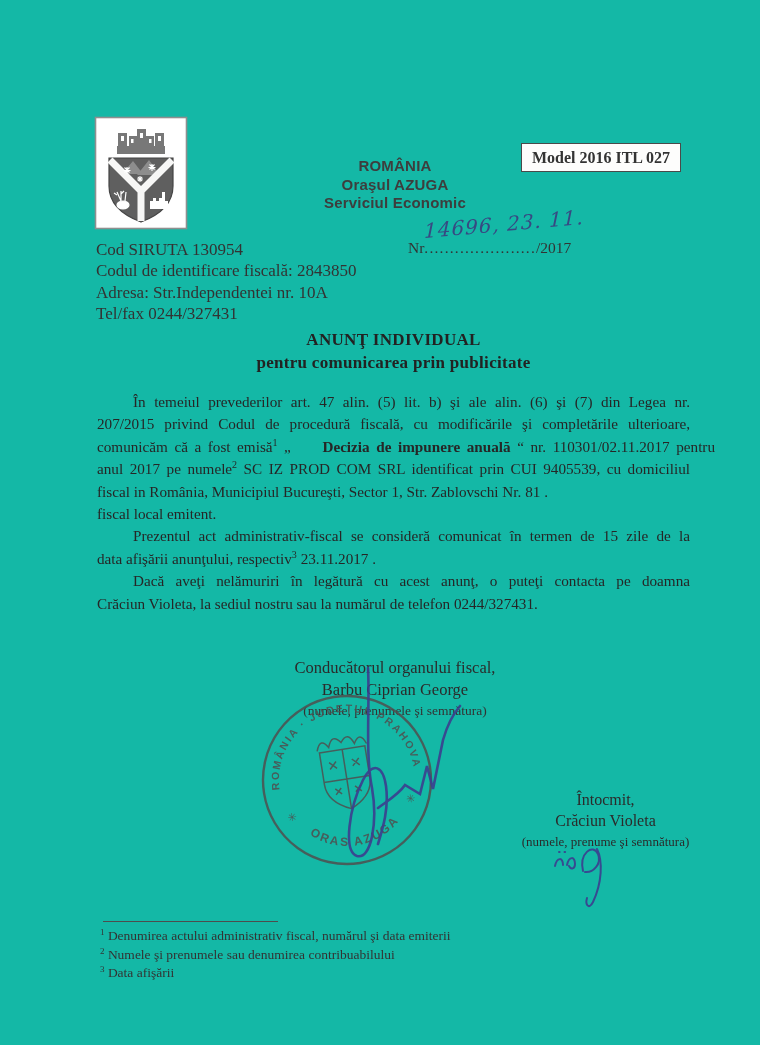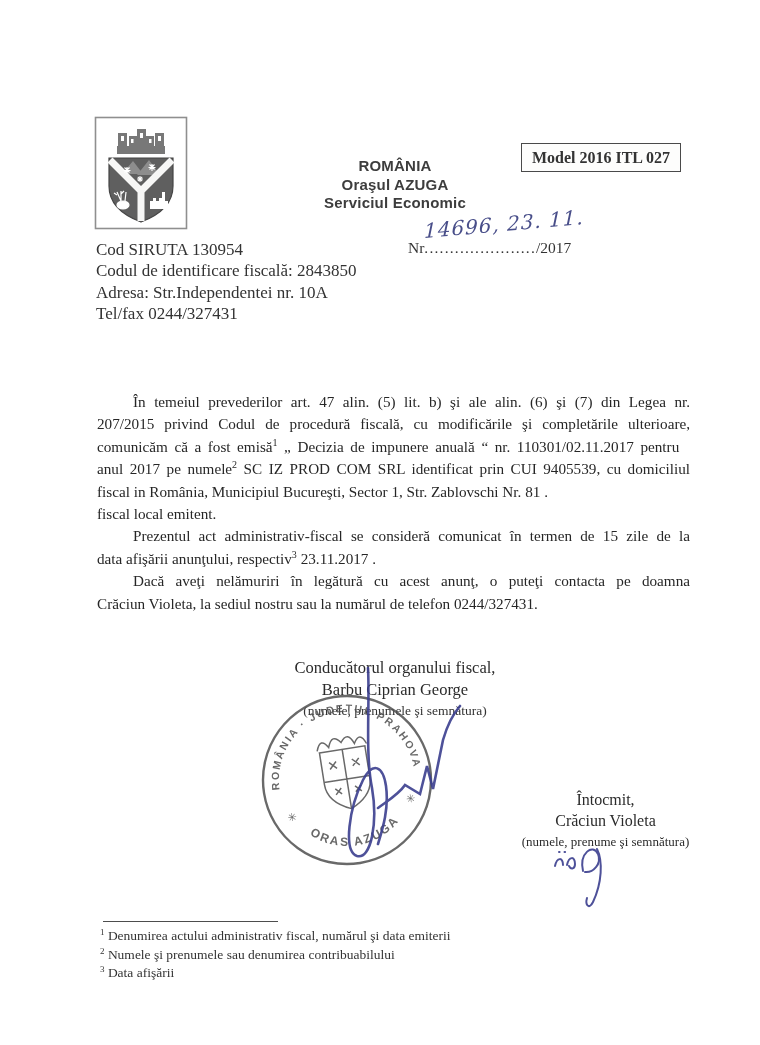--- a/index.html
+++ b/index.html
@@ -1,18 +1,18 @@
 <!DOCTYPE html>
 <html><head>
 <meta charset="utf-8">
 <style>
   html,body{margin:0;padding:0;background:#e8e8e8;}
   .page{
     position:relative;width:760px;height:1045px;margin:0 auto;
-    background:#ffffff;overflow:hidden;
+    background:#14b8a6;overflow:hidden;
     font-family:"Liberation Serif",serif;color:#2e2e2e;
   }
   .abs{position:absolute;}
   
   .hdr-center{
     left:250px;top:157px;width:290px;text-align:center;
     font-family:"Liberation Sans",sans-serif;font-weight:bold;
     font-size:15px;line-height:18.5px;color:#3d3d3d;letter-spacing:.2px;
   }
   .model-box{
@@ -30,21 +30,21 @@
     font-size:20px;color:#3a4080;letter-spacing:1px;
     transform:rotate(-5deg) skewX(-6deg);transform-origin:left bottom;opacity:.92;
   }
   
   .doc-title{left:97px;top:329px;width:593px;text-align:center;font-weight:bold;font-size:17px;line-height:22.5px;color:#222;letter-spacing:.3px;}
   
   .body-block{left:97px;top:391px;width:593px;font-size:15.2px;line-height:22.4px;color:#262626;}
   .bline{white-space:nowrap;height:22.4px;}
   .ind{padding-left:36px;}
   sup{font-size:10px;line-height:0;vertical-align:6px;}
-  b{font-weight:normal;}
+  b{font-weight:bold;margin-left:25px;}
   
   .sig-block{left:250px;top:657px;width:290px;text-align:center;font-size:16.5px;line-height:21.5px;color:#2b2b2b;}
   .sig-note{font-size:13.5px;color:#333;}
   .prep-block{left:498px;top:789px;width:215px;text-align:center;font-size:16px;line-height:21px;color:#2b2b2b;}
   .prep-note{font-size:13px;}
   
   .fn-divider{left:103px;top:921px;width:175px;border-top:1.6px solid #4d4d4d;height:0;}
   .fn-block{left:100px;top:927px;font-size:13.5px;line-height:18.6px;color:#333;}
   .fn-block sup{font-size:9px;vertical-align:5px;}
   svg{display:block;}
@@ -107,20 +107,24 @@
   <div class="abs id-block">
     <div>Cod SIRUTA 130954</div>
     <div>Codul de identificare fiscală: 2843850</div>
     <div>Adresa: Str.Independentei nr. 10A</div>
     <div>Tel/fax 0244/327431</div>
   </div>
 
   <div class="abs nr-line"><span>Nr</span><span class="dots">......................</span><span>/2017</span></div>
   <div class="abs handnr">14696, 23. 11.</div>
 
+  <div class="abs doc-title">
+    <div>ANUNŢ INDIVIDUAL</div>
+    <div>pentru comunicarea prin publicitate</div>
+  </div>
 
   <div class="abs body-block">
     <div class="bline ind"><span class="m jfit" style="word-spacing: 4.68199px;">În temeiul prevederilor art. 47 alin. (5) lit. b) şi ale alin. (6) şi (7) din Legea nr.</span></div>
     <div class="bline"><span class="m jfit" style="word-spacing: 6.16094px;">207/2015 privind Codul de procedură fiscală, cu modificările şi completările ulterioare,</span></div>
     <div class="bline"><span class="m jfit" style="word-spacing: 2.76803px;"><span>comunicăm că a fost emisă</span><sup>1</sup><span> „ </span><b>Decizia de impunere anuală</b><span> “ nr. 110301/02.11.2017 pentru</span></span></div>
     <div class="bline"><span class="m jfit" style="word-spacing: 2.71763px;"><span>anul 2017 pe numele</span><sup>2</sup><span> SC IZ PROD COM SRL identificat prin CUI 9405539, cu domiciliul</span></span></div>
     <div class="bline"><span class="m">fiscal in România, Municipiul Bucureşti, Sector 1, Str. Zablovschi Nr. 81 .</span></div>
     <div class="bline"><span class="m">fiscal local emitent.</span></div>
     <div class="bline ind"><span class="m jfit" style="word-spacing: 4.45573px;">Prezentul act administrativ-fiscal se consideră comunicat în termen de 15 zile de la</span></div>
     <div class="bline"><span class="m"><span>data afişării anunţului, respectiv</span><sup>3</sup><span> 23.11.2017 .</span></span></div>

